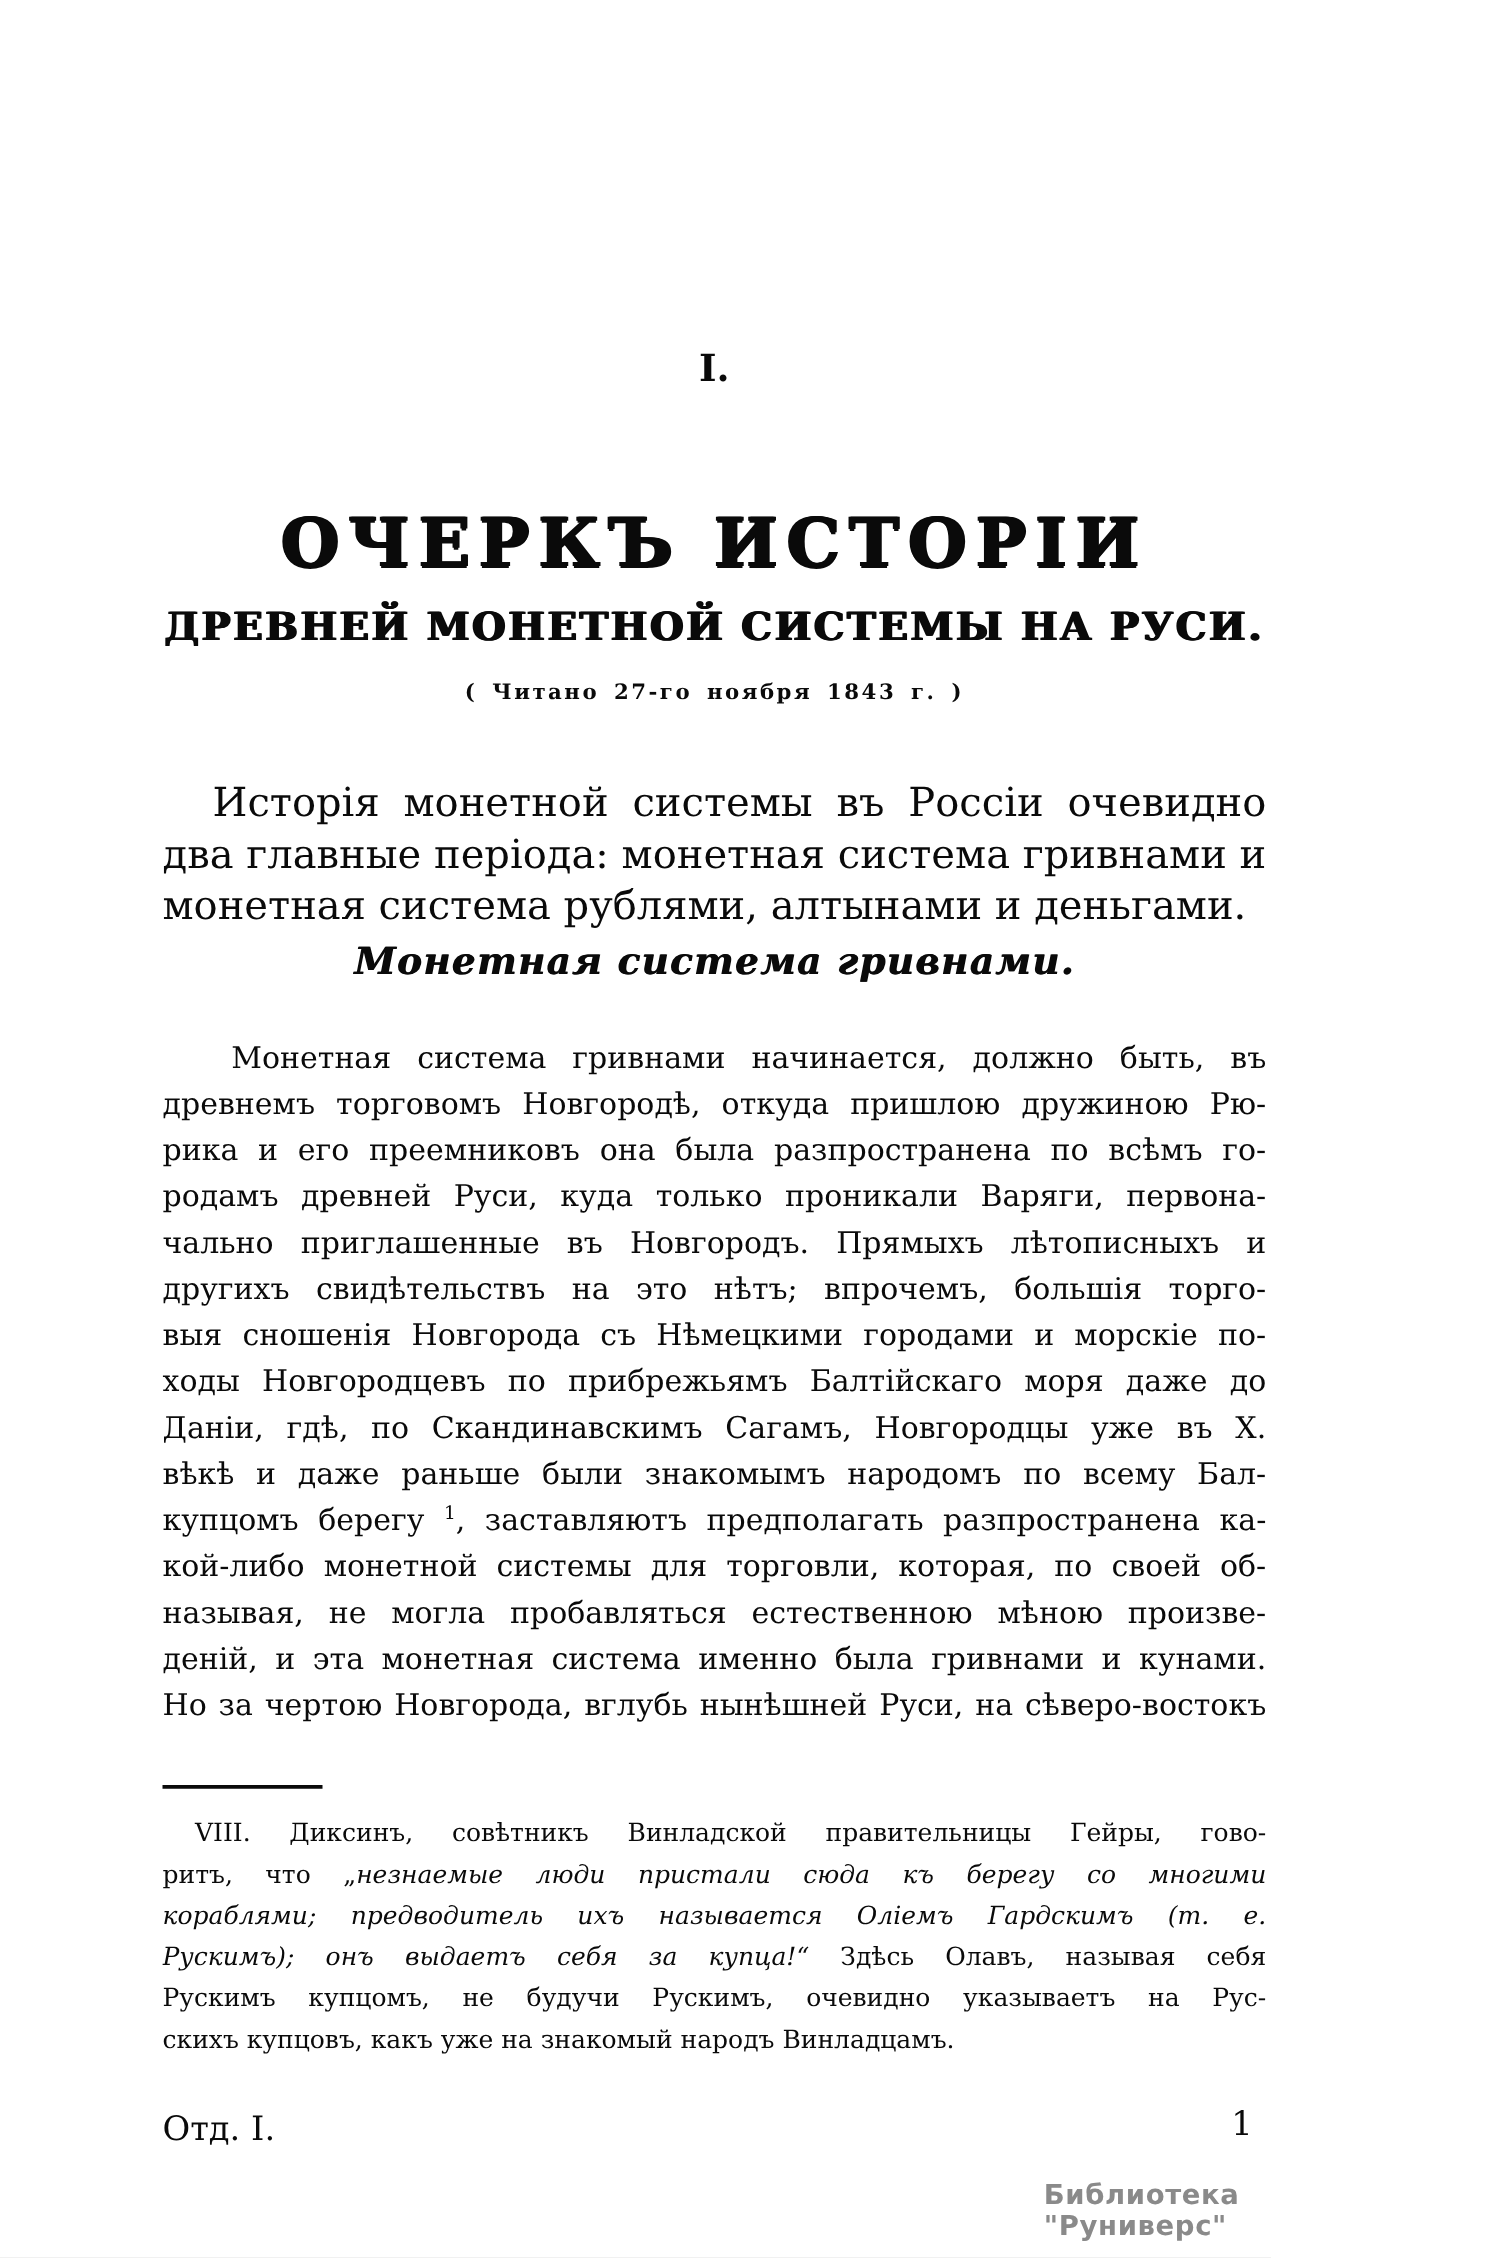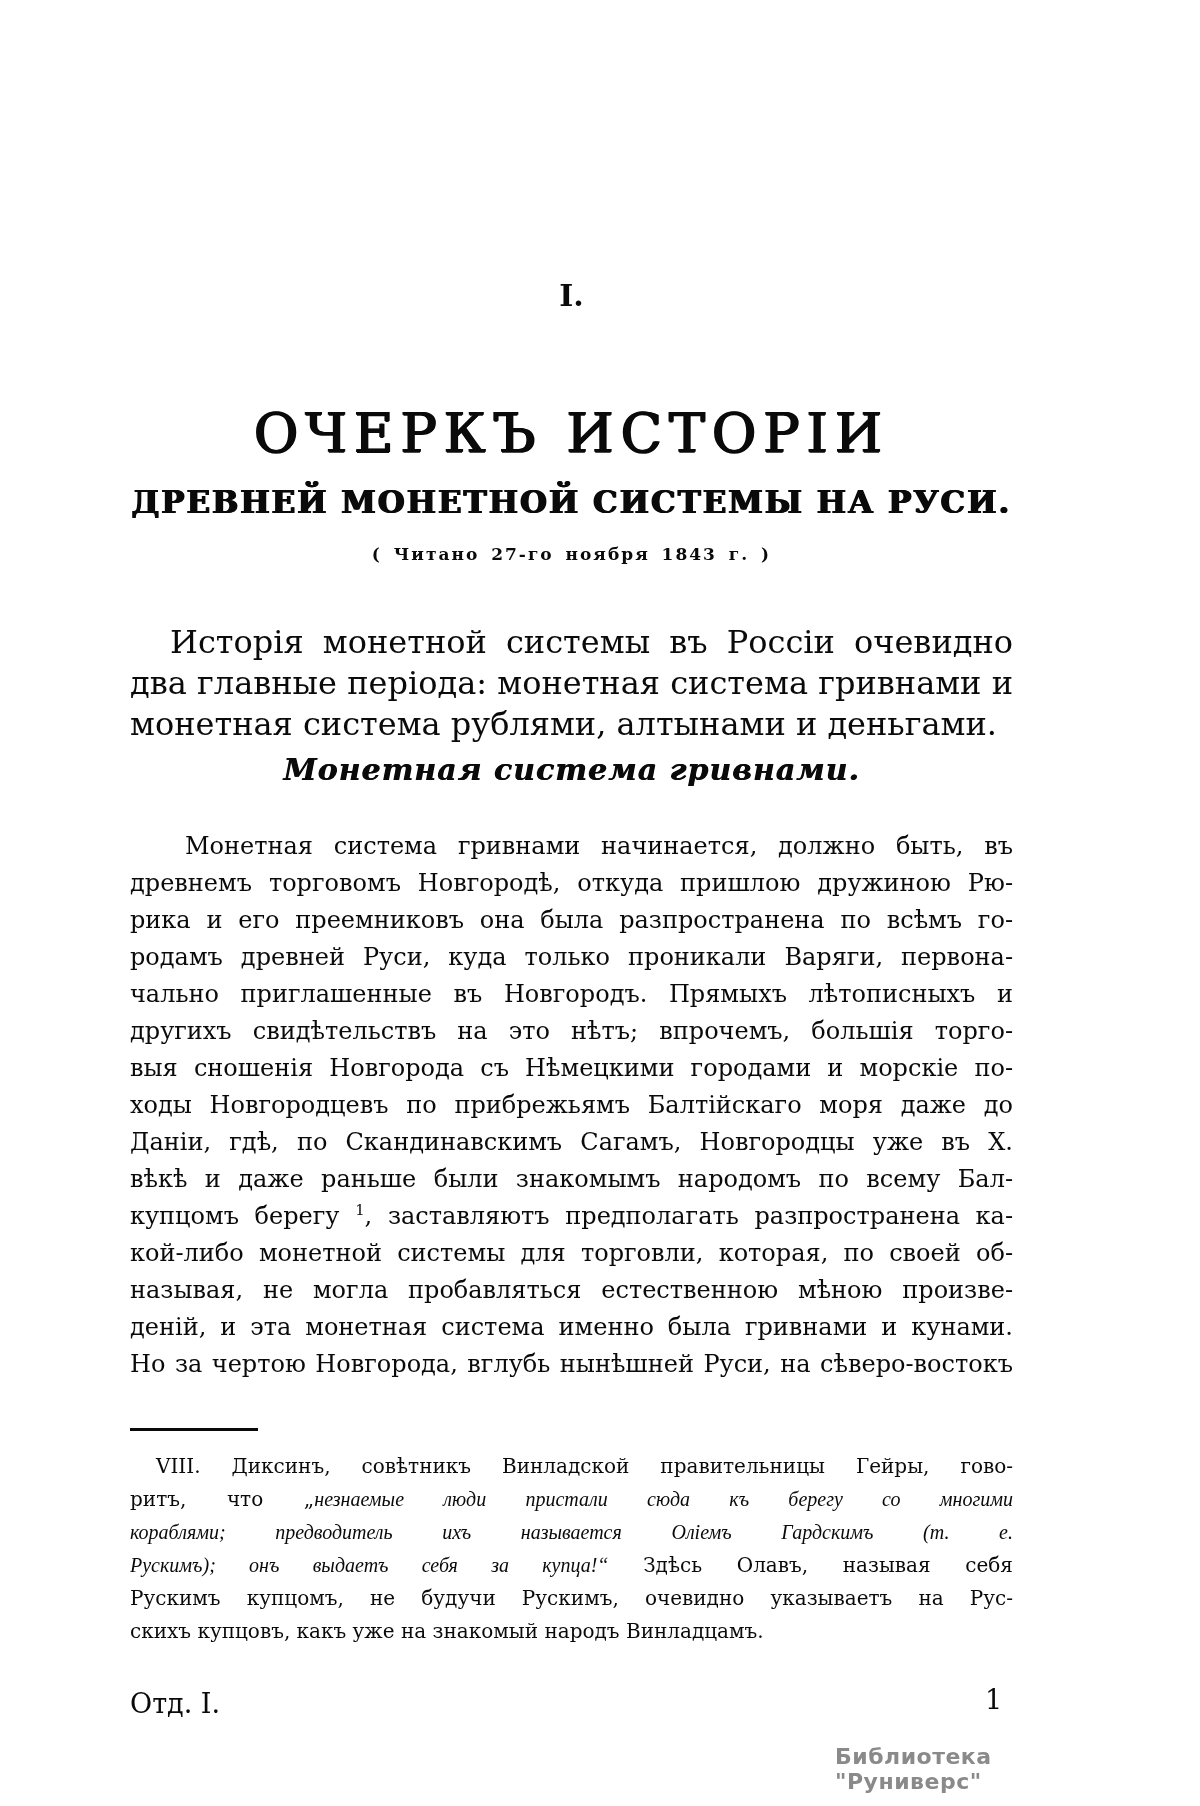--- a/index.html
+++ b/index.html
@@ -11,21 +11,21 @@
     font-family:"DejaVu Serif", serif;
     overflow:hidden;
     margin:0 auto;
   }
   .abs{position:absolute;}
   .col{left:130px;width:883px;}
   .center{text-align:center;}
 
   .section-number{top:278px;font-size:30px;font-weight:bold;}
   .main-title{
-    top:402px;font-size:54px;font-weight:normal;letter-spacing:7px;
+    top:402px;font-size:54px;font-weight:bold;letter-spacing:7px;
     text-shadow:1px 0 0 currentColor,-1px 0 0 currentColor,0 1px 0 currentColor;
   }
   .sub-title{
     top:484px;font-size:31px;font-weight:bold;letter-spacing:2px;
     text-shadow:0.8px 0 0 currentColor,-0.8px 0 0 currentColor;
   }
   .read-note{top:544px;font-size:17px;font-weight:bold;letter-spacing:2px;word-spacing:4px;}
 
   .intro{top:622px;font-size:32px;}
   .intro .tline{line-height:41px;height:41px;}
@@ -41,21 +41,21 @@
   .footnote-rule{top:1428px;left:130px;width:128px;height:3px;background:#0a0a0a;}
 
   .footnote{top:1450px;font-size:20px;}
   .footnote .tline{line-height:33px;height:33px;}
 
   .tline{
     text-align:justify;text-align-last:justify;
     overflow:hidden;white-space:normal;
   }
   .tline.nojust{text-align:center;text-align-last:left;}
-  .it{font-style:italic;font-family:Liberation Serif, serif;}
+  .it{font-style:italic;}
   .sup{font-size:0.62em;vertical-align:super;line-height:0;}
 
   .footer-signature{top:1688px;left:130px;font-size:27px;}
   .page-number{top:1684px;left:985px;font-size:27px;}
 
   .watermark{
     top:1744px;left:835px;width:255px;
     font-family:"DejaVu Sans", sans-serif;
     font-size:22px;font-weight:bold;color:#8a8a8a;
     text-align:left;letter-spacing:0.5px;

